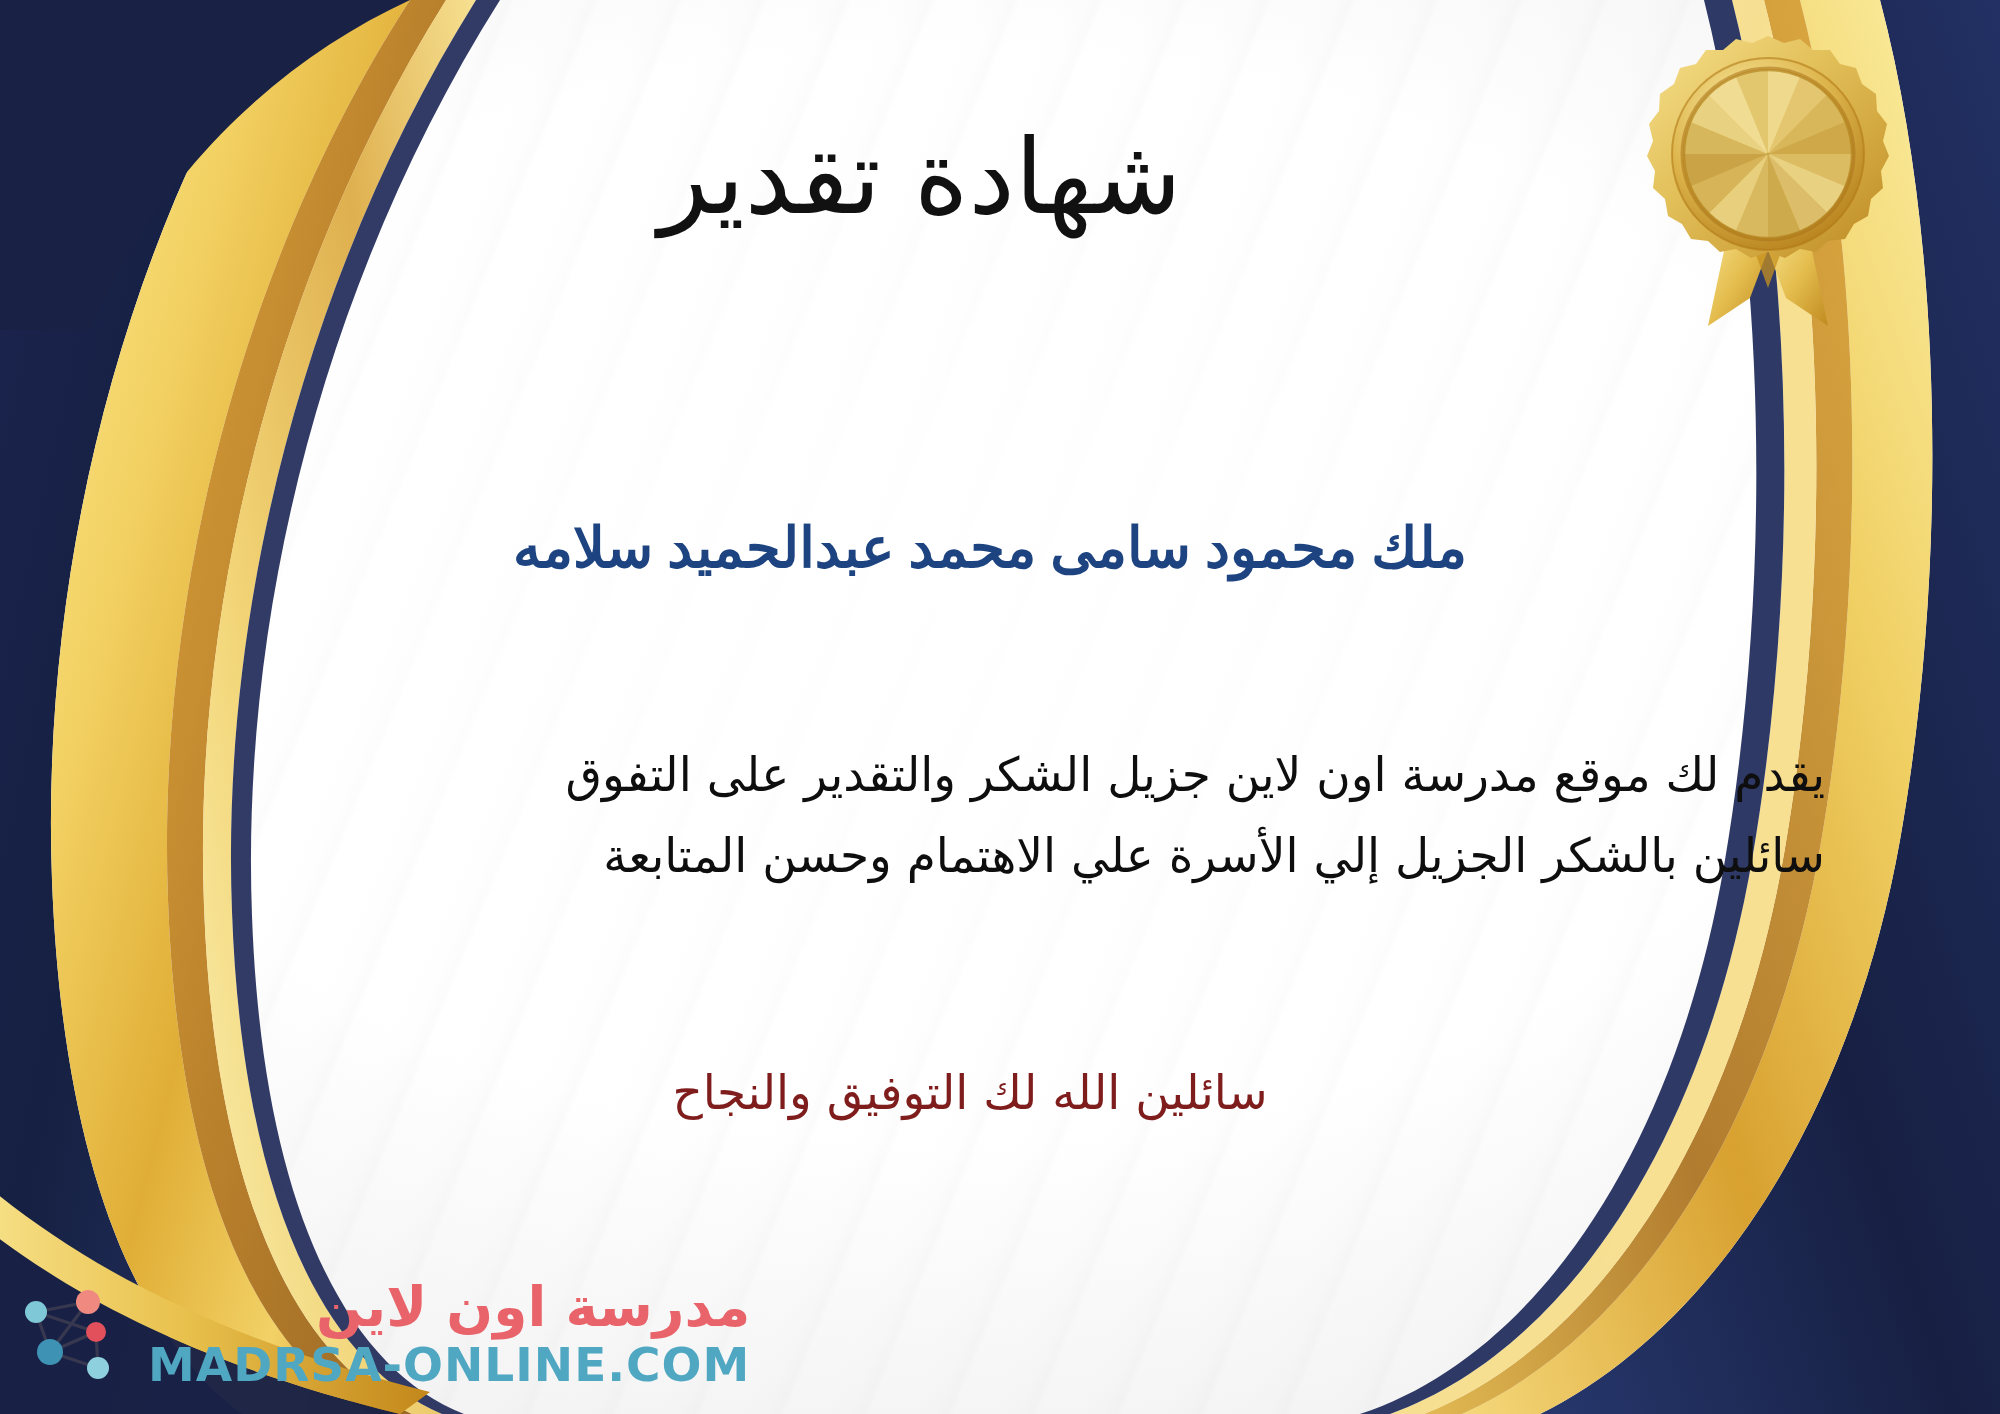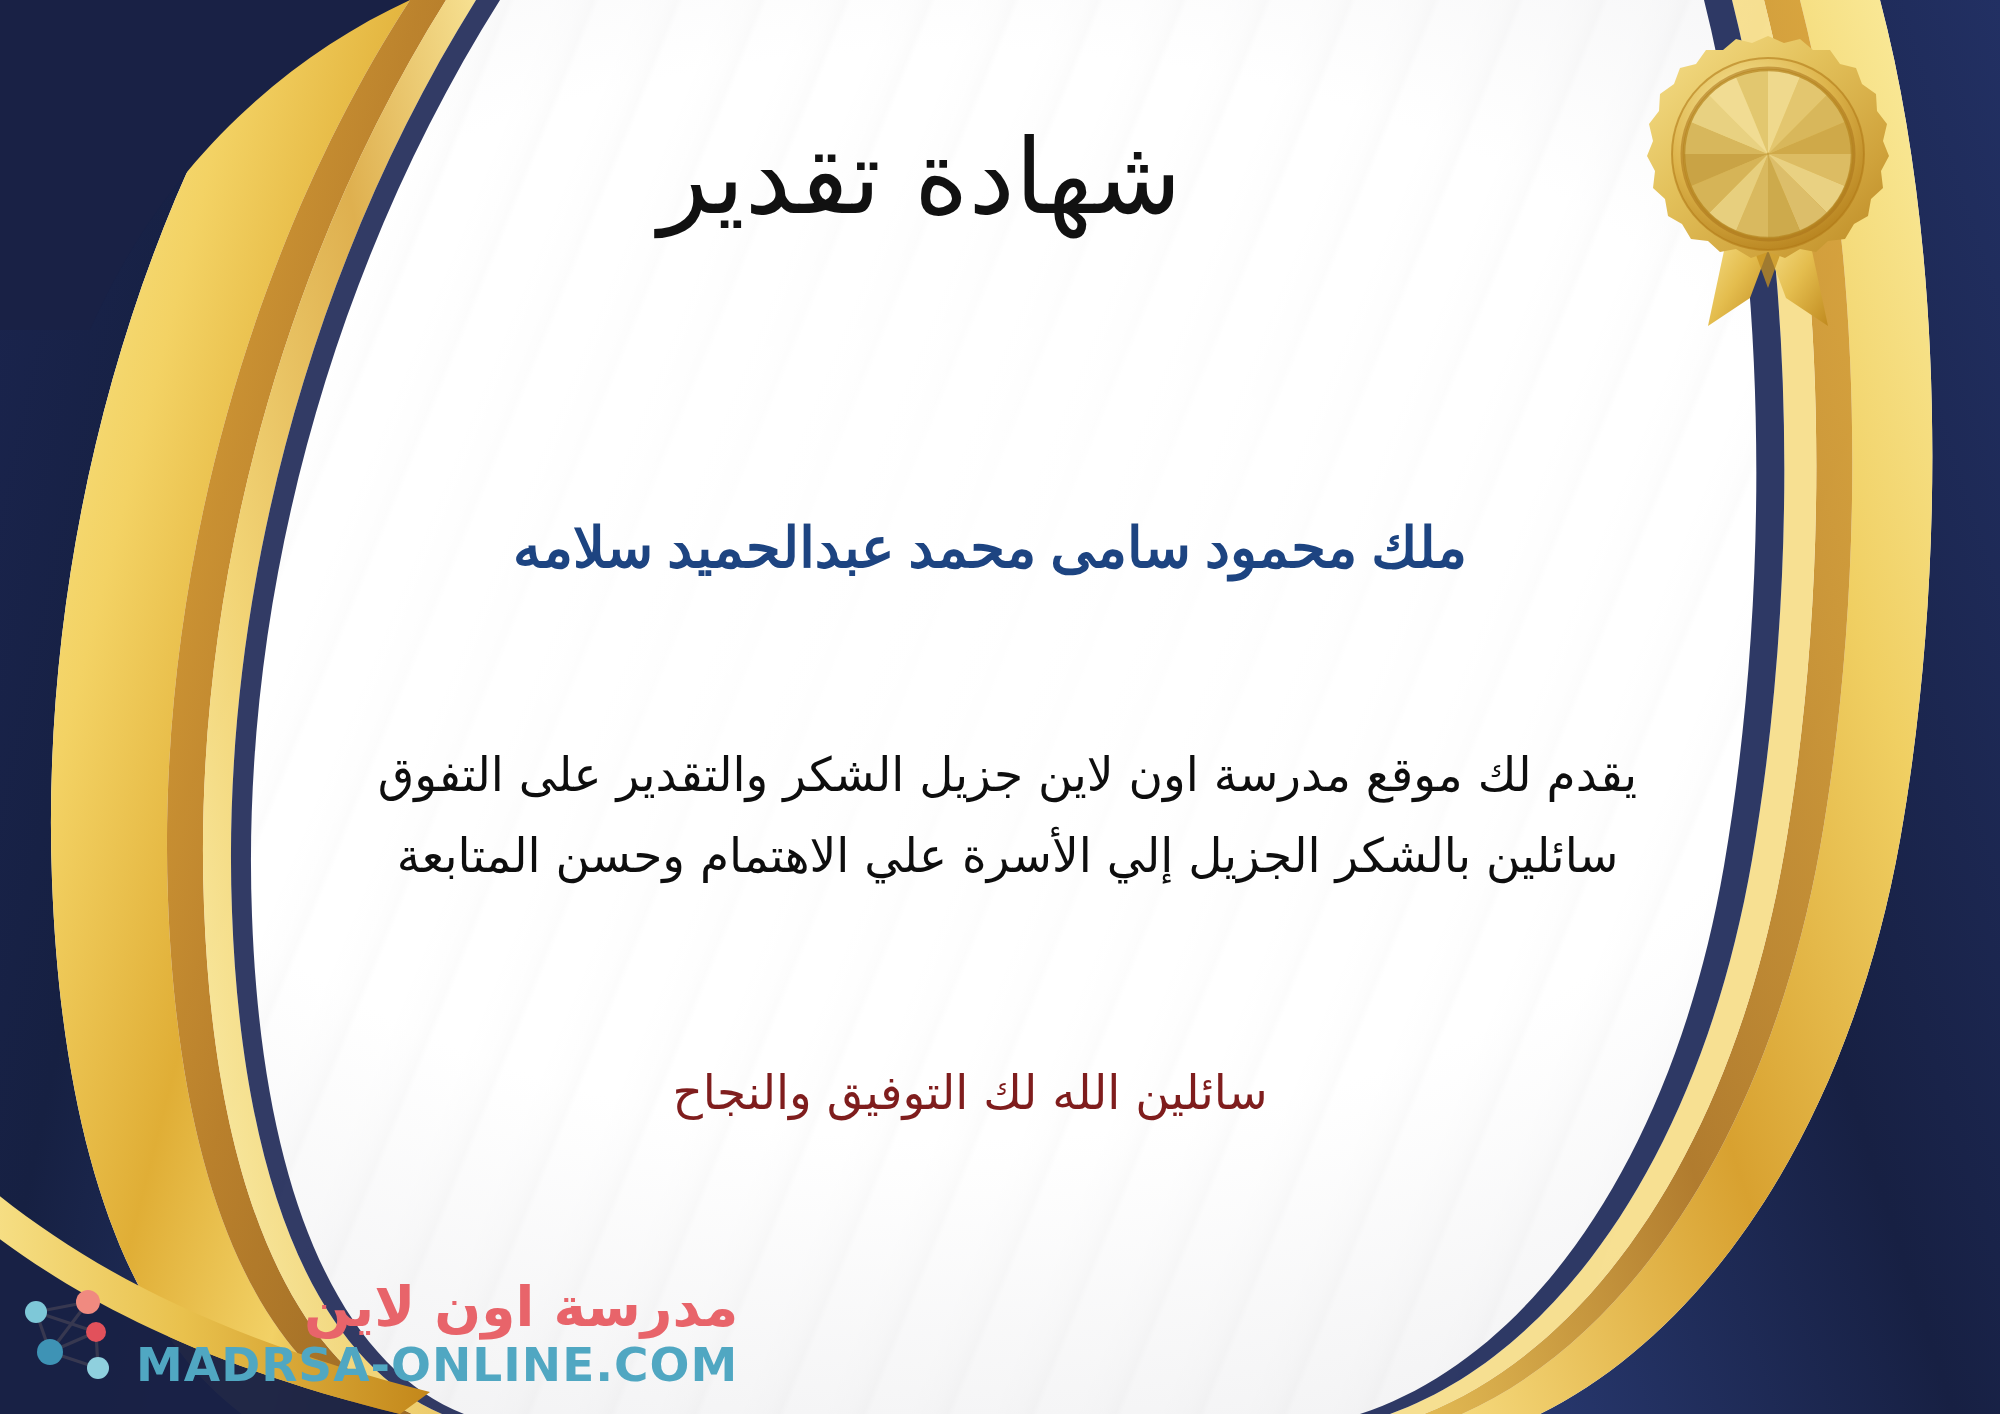--- a/index.html
+++ b/index.html
@@ -74,21 +74,21 @@
   .body-block{
     position:absolute;
     top:735px;
     left:210px;right:175px;
     text-align:center;
     font-size:47px;
     line-height:1.72;
     color:#0e0e0e;
     font-weight:400;
   }
-  .body-line{white-space:nowrap;}
+  .body-line{white-space:nowrap;text-align:right;}
   .score{
     color:#1d4481;
     font-weight:700;
     font-size:58px;
     padding:0 28px;
     vertical-align:-2px;
   }
   .gap-sm{display:inline-block;width:56px;}
 
   .closing-line{
@@ -110,21 +110,21 @@
     gap:14px;
     z-index:8;
   }
   .brand-text{display:flex;flex-direction:column;align-items:flex-start;line-height:1;}
   .brand-ar{
     font-size:55px;font-weight:700;color:#e8646a;
     letter-spacing:0px;direction:rtl;margin-bottom:6px;
   }
   .brand-en{
     font-size:47px;font-weight:700;color:#50a7c2;
-    letter-spacing:1px;direction:ltr;
+    letter-spacing:1px;direction:ltr;margin-left:12px;
   }
   .brand-mark{width:108px;height:108px;flex:0 0 auto;}
 
   
   .medal{
     position:absolute;
     right:96px;top:36px;
     width:272px;height:290px;
     z-index:7;
   }

